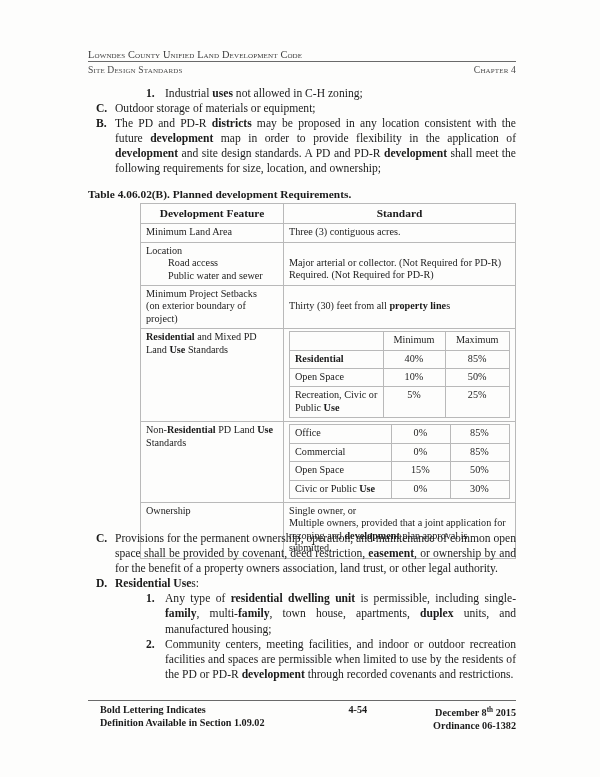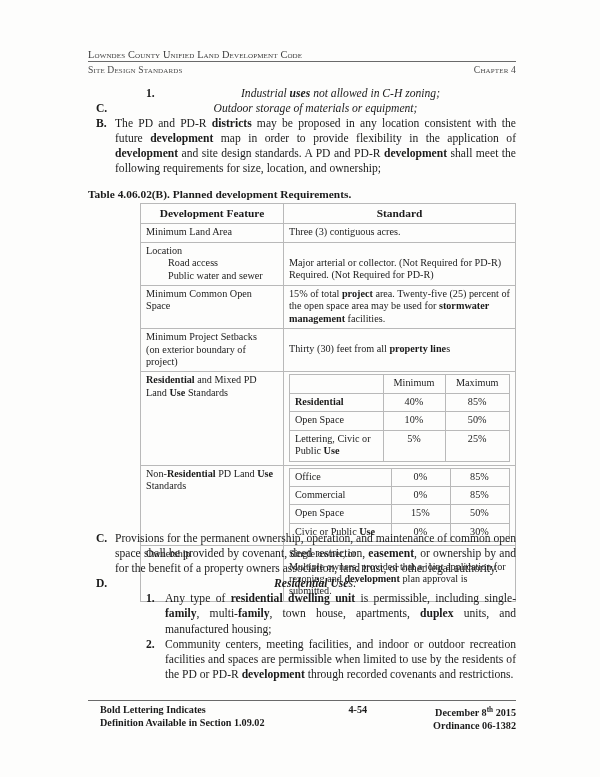--- a/index.html
+++ b/index.html
@@ -75,21 +75,21 @@
     flex: 0 0 auto;
     font-weight: bold;
     width: 19px;
     text-align: left;
   }
   .content {
     flex: 1 1 auto;
     text-align: justify;
     text-justify: inter-word;
   }
-  .content.nojust { text-align: center; font-style: italic; }
+  .content.nojust { text-align: left; }
   b { font-weight: bold; }
 
   
   .table-caption {
     position: absolute;
     left: 88px;
     top: 188px;
     font-size: 11.4px;
     font-weight: bold;
   }
@@ -216,27 +216,20 @@
         <span>Location</span>
         <span class="indent1">Road access</span>
         <span class="indent1">Public water and sewer</span>
       </td>
       <td>
         <span style="display:block;padding-top:12px">Major arterial or collector. (Not Required for PD-R)</span>
         <span style="display:block">Required. (Not Required for PD-R)</span>
       </td>
     </tr>
 
-    <tr>
-      <td class="col-feature">
-        <span style="display:block">Minimum Common Open</span>
-        <span style="display:block">Space</span>
-      </td>
-      <td><span>15% of total </span><b>project</b><span> area.  Twenty-five (25) percent of the open space area may be used for </span><b>stormwater management</b><span> facilities.</span></td>
-    </tr>
 
     <tr>
       <td class="col-feature">
         <span style="display:block">Minimum Project Setbacks</span>
         <span style="display:block">(on exterior boundary of</span>
         <span style="display:block">project)</span>
       </td>
       <td>
             <span style="display:block;padding-top:12px"><span>Thirty (30) feet from all </span><b>property line</b><span>s</span></span>
           </td>
@@ -257,21 +250,21 @@
             <td class="num">40%</td>
             <td class="num">85%</td>
           </tr>
           <tr>
             <td class="lbl">Open Space</td>
             <td class="num">10%</td>
             <td class="num">50%</td>
           </tr>
           <tr>
             <td class="lbl">
-              <span style="display:block">Lettering, Civic or</span>
+              <span style="display:block">Recreation, Civic or</span>
               <span style="display:block">Public <b style="font-weight:bold">Use</b></span>
             </td>
             <td class="num">5%</td>
             <td class="num">25%</td>
           </tr>
         </tbody>
             </table>
       </td>
     </tr>
 

